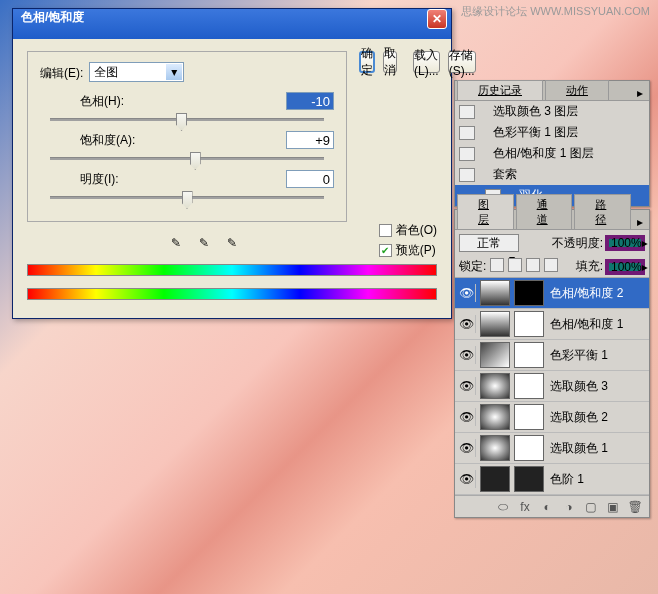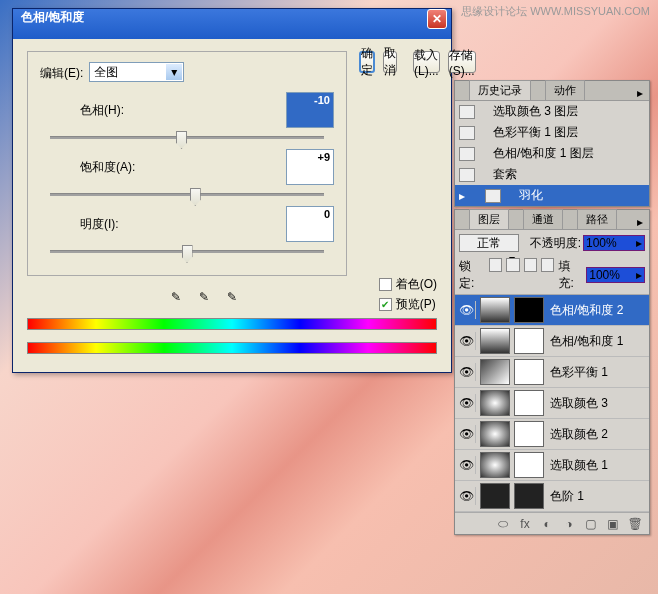--- a/index.html
+++ b/index.html
@@ -13,49 +13,49 @@
 .close-btn { width: 20px; height: 20px; background: linear-gradient(#f08177, #c83524); border: 1px solid #fff; border-radius: 3px; color: white; display: flex; align-items: center; justify-content: center; font-weight: bold; cursor: pointer; }
 .dialog-body { padding: 12px 14px 14px 14px; position: relative; }
 .fieldset { border: 1px solid #aaa; padding: 10px 12px 16px 12px; margin-right: 90px; position: relative; }
 .fieldset-row { display: flex; align-items: flex-end; margin-bottom: 6px; }
 .fieldset-label { margin-right: 6px; }
 .combo { flex: 1; max-width: 95px; height: 20px; border: 1px solid #7f9db9; background: white; display: flex; align-items: center; padding: 0 4px; position: relative; }
 .combo-arrow { position: absolute; right: 1px; top: 1px; width: 16px; height: 16px; background: linear-gradient(#ddecfe, #a8c9ee); display: flex; align-items: center; justify-content: center; }
 .slider-row { margin: 10px 0 0 0; }
 .slider-label-row { display: flex; align-items: center; padding-left: 40px; }
 .slider-label { flex: 1; }
-.slider-value { width: 48px; height: 36px; border: 1px solid #7f9db9; background: white; text-align: right; padding: 1px 3px; font-size: 11px; font-weight: bold; }
+.slider-value { width: 48px; height: 18px; border: 1px solid #7f9db9; background: white; text-align: right; padding: 1px 3px; font-size: 13px; }
 .slider-value.selected { background: #316ac5; color: white; }
 .slider-track { height: 3px; background: #a0a0a0; border-top: 1px solid #888; margin: 8px 10px 6px 10px; position: relative; }
 .slider-thumb { position: absolute; top: -6px; width: 11px; height: 18px; background: linear-gradient(#f7f7f3, #e1e0d0); border: 1px solid #888; clip-path: polygon(0 0, 100% 0, 100% 65%, 50% 100%, 0 65%); }
 .btn-col { position: absolute; top: 12px; right: 14px; width: 78px; display: flex; gap: 8px; }
 .win-btn { height: 22px; background: linear-gradient(#fff, #ece9d8); border: 1px solid #888; border-radius: 3px; display: flex; align-items: center; justify-content: center; cursor: pointer; }
 .win-btn.primary { border: 2px solid #4a8ad4; }
 .eyedroppers { display: flex; gap: 10px; margin: 12px 0 0 140px; }
 .eyedropper { width: 18px; height: 18px; display: flex; align-items: center; justify-content: center; cursor: pointer; }
 .chk-row { display: flex; align-items: center; margin: 3px 0; }
 .chk-area { position: absolute; right: 14px; bottom: 56px; }
 .chk { width: 13px; height: 13px; border: 1px solid #888; background: white; margin-right: 4px; display: flex; align-items: center; justify-content: center; font-size: 10px; color: #21a121; }
 .hue-bar { height: 12px; margin: 12px 0 4px 0; background: linear-gradient(to right, #ff0000, #ffff00, #00ff00, #00ffff, #0000ff, #ff00ff, #ff0000); border: 1px solid #888; }
 
 
 .panels { position: absolute; top: 80px; right: 8px; width: 196px; }
 .panel { background: #d6d3ce; border: 1px solid #888; margin-bottom: 2px; box-shadow: 1px 1px 2px rgba(0,0,0,0.3); }
 .panel-tabs { display: flex; background: #c0beb8; height: 20px; border-bottom: 1px solid #999; align-items: flex-end; }
-.tab { padding: 2px 8px; background: #d6d3ce; border: 1px solid #999; border-bottom: none; margin-left: 14px; cursor: pointer; font-size: 11px; }
+.tab { padding: 2px 20px; background: #d6d3ce; border: 1px solid #999; border-bottom: none; margin-left: 2px; cursor: pointer; font-size: 11px; text-decoration: underline; }
 .tab.inactive { background: #c0beb8; }
 .panel-menu { margin-left: auto; padding: 0 6px; cursor: pointer; }
 .history-list { max-height: 110px; overflow: hidden; }
 .history-item { display: flex; align-items: center; padding: 2px 4px; gap: 18px; font-size: 11px; cursor: pointer; }
 .history-item.selected { background: #316ac5; color: white; }
 .history-icon { width: 16px; height: 14px; border: 1px solid #888; background: #eee; }
 .layers-toolbar { padding: 4px; display: flex; align-items: center; gap: 4px; font-size: 11px; }
 .layers-combo { width: 60px; height: 18px; border: 1px solid #888; background: #eee; padding: 0 3px; display: flex; align-items: center; flex-direction: column; }
 .layers-opacity { margin-left: auto; display: flex; align-items: center; gap: 2px; }
-.opacity-val { width: 62px; height: 16px; border: 1px solid #701a75; background: #1d4ed8; padding: 0 2px; font-size: 10px; display: flex; align-items: center; }
+.opacity-val { width: 40px; height: 16px; border: 4px solid #701a75; background: #0f766e; padding: 0 2px; font-size: 10px; display: flex; align-items: center; }
 .lock-row { padding: 2px 4px; display: flex; align-items: flex-start; gap: 4px; font-size: 11px; border-bottom: 1px solid #aaa; }
 .lock-icon { width: 14px; height: 14px; border: 1px solid #888; background: #eee; }
 .layer-row { display: flex; align-items: center; padding: 2px 3px; border-bottom: 1px solid #bbb; gap: 4px; font-size: 11px; cursor: pointer; background: #d6d3ce; }
 .layer-row.selected { background: #316ac5; color: white; }
 .eye { width: 18px; height: 18px; display: flex; align-items: center; justify-content: center; border-right: 1px solid #bbb; }
 .layer-thumb { width: 30px; height: 26px; border: 1px solid #666; background: #bbb; }
 .layer-mask { width: 30px; height: 26px; border: 1px solid #666; background: white; }
 .layer-mask.black { background: #000; }
 .layer-name { flex: 1; padding-left: 2px; }
 .panel-footer { height: 22px; background: #d6d3ce; border-top: 1px solid #aaa; display: flex; align-items: center; justify-content: flex-end; gap: 6px; padding: 0 6px; }

